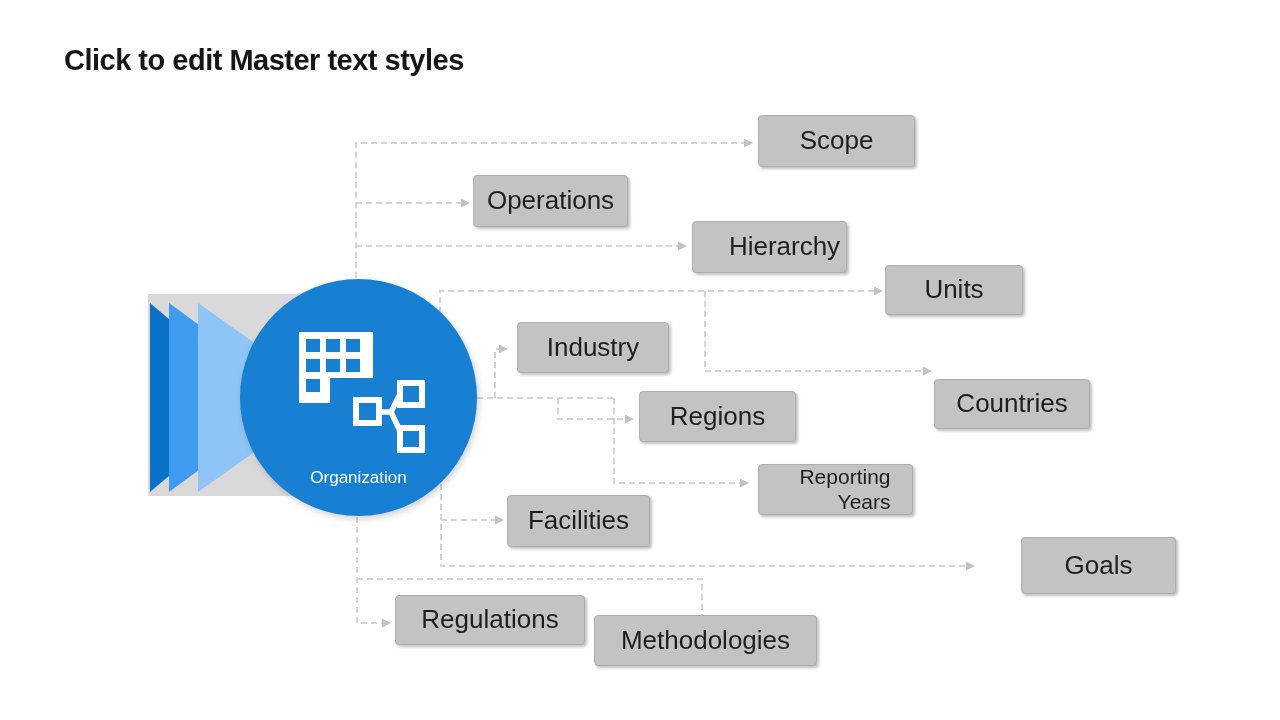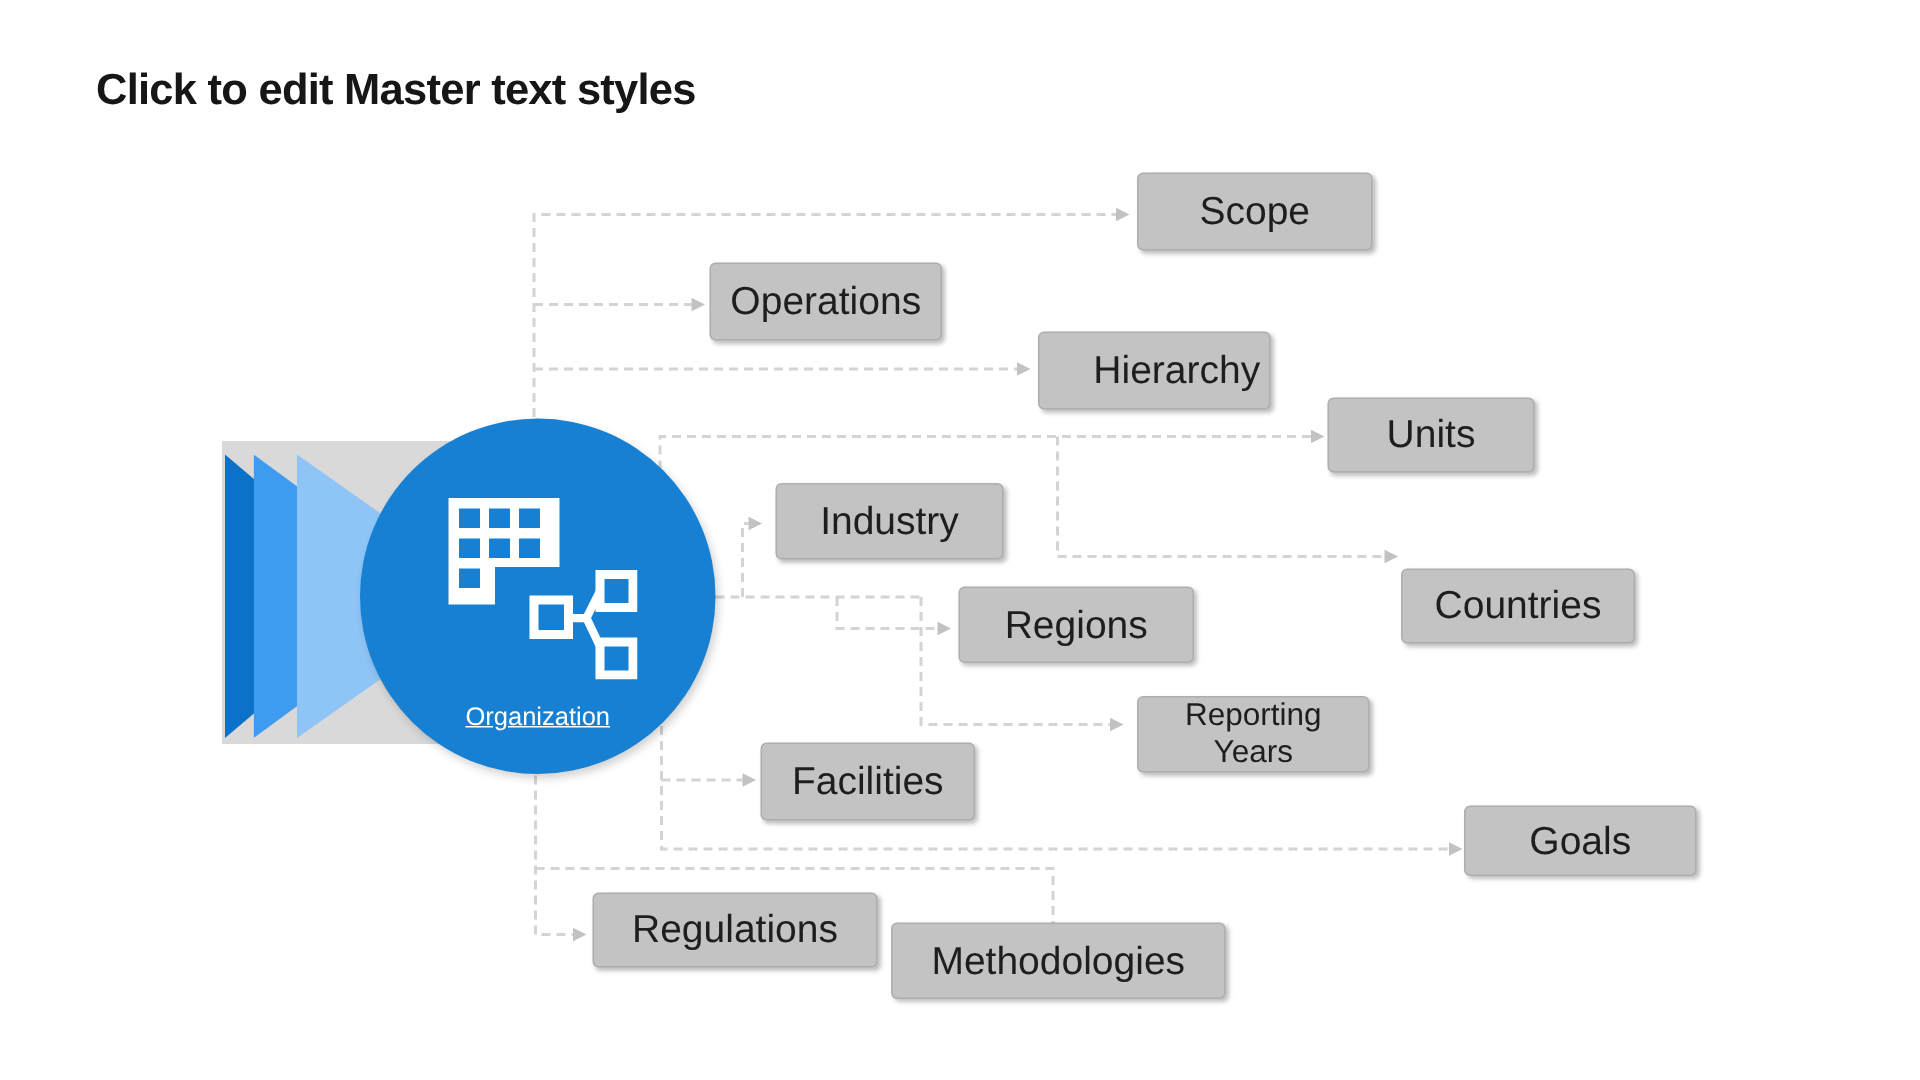--- a/index.html
+++ b/index.html
@@ -23,42 +23,42 @@
   .connectors polyline{fill:none;stroke:#d4d4d4;stroke-width:2;stroke-dasharray:6 4;}
   .connectors path{fill:#c2c2c2;stroke:none;}
   
   .hub{
     position:absolute;left:240px;top:279px;width:237px;height:237px;
     border-radius:50%;background:#1780d3;
     box-shadow:2px 3px 6px rgba(0,0,0,0.18);
   }
   .hub-label{
     position:absolute;left:0;top:189px;width:100%;text-align:center;
-    color:#ffffff;font-size:17px;text-decoration:underline;
+    color:#ffffff;font-size:17px;
   }
   .hub-icon{position:absolute;left:55px;top:49px;width:130px;height:125px;}
   
   .node{
     position:absolute;background:#c3c3c3;border:1px solid #aeaeae;border-radius:4px;
     box-shadow:2px 2px 3px rgba(0,0,0,0.25);
     display:flex;align-items:center;justify-content:center;
-    font-size:26px;color:#1e1e1e;text-align:center;line-height:1.15;
+    font-size:26px;color:#1e1e1e;text-align:right;line-height:1.15;
     box-sizing:border-box;
   }
   #n-scope        {left:758px;top:115px;width:157px;height:52px;}
   #n-operations   {left:473px;top:175px;width:155px;height:52px;}
   #n-hierarchy    {left:692px;top:221px;width:155px;height:52px;padding-left:30px;}
   #n-units        {left:885px;top:265px;width:138px;height:50px;}
   #n-countries    {left:934px;top:345px;width:156px;height:50px;margin-top:34px;}
   #n-industry     {left:517px;top:322px;width:152px;height:51px;}
   #n-regions      {left:639px;top:391px;width:157px;height:51px;}
   #n-reporting-years{left:758px;top:464px;width:155px;height:51px;font-size:21px;}
   #n-reporting-years span{display:inline-block;max-width:110px;}
   #n-facilities   {left:507px;top:495px;width:143px;height:52px;}
-  #n-goals        {left:976px;top:537px;width:155px;height:47px;}
+  #n-goals        {left:1021px;top:537px;width:155px;height:57px;}
   #n-regulations  {left:395px;top:595px;width:190px;height:50px;}
   #n-methodologies{left:594px;top:615px;width:223px;height:51px;}
 </style>
 </head>
 <body>
 
 <div class="title">Click to edit Master text styles</div>
 
 <div class="deco-rect"></div>
 <div class="tri tri-dark"></div>

